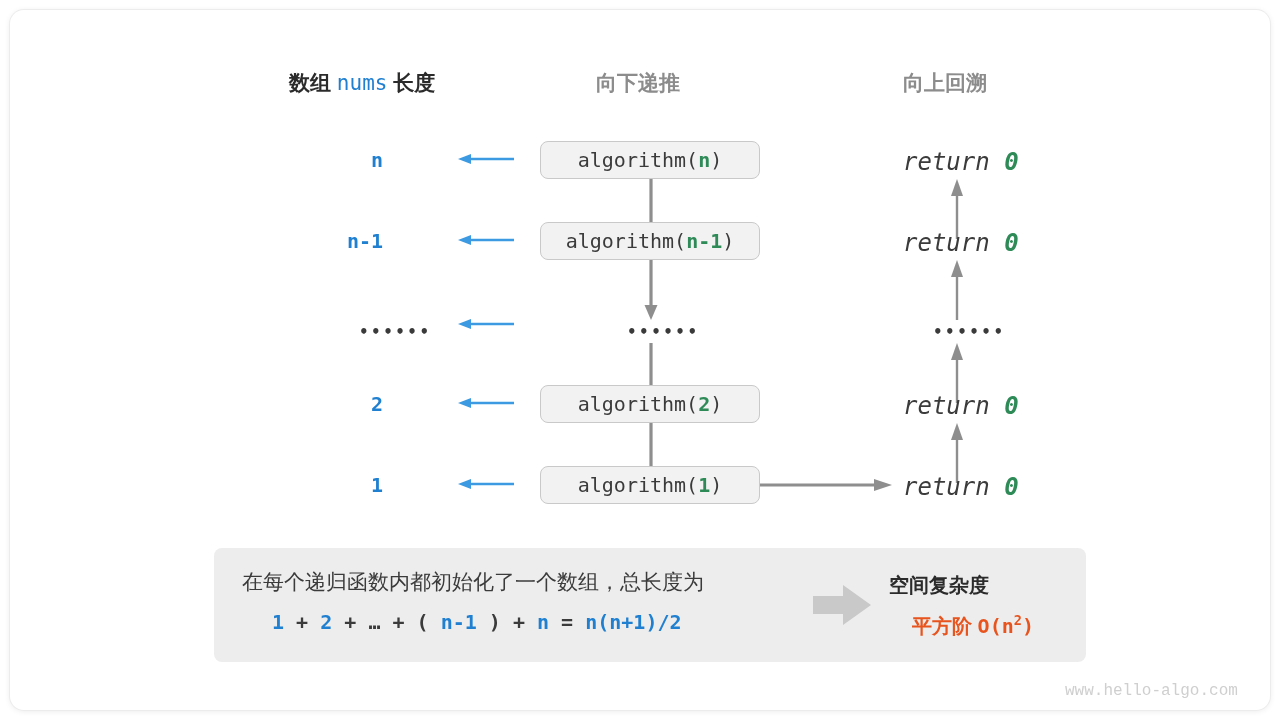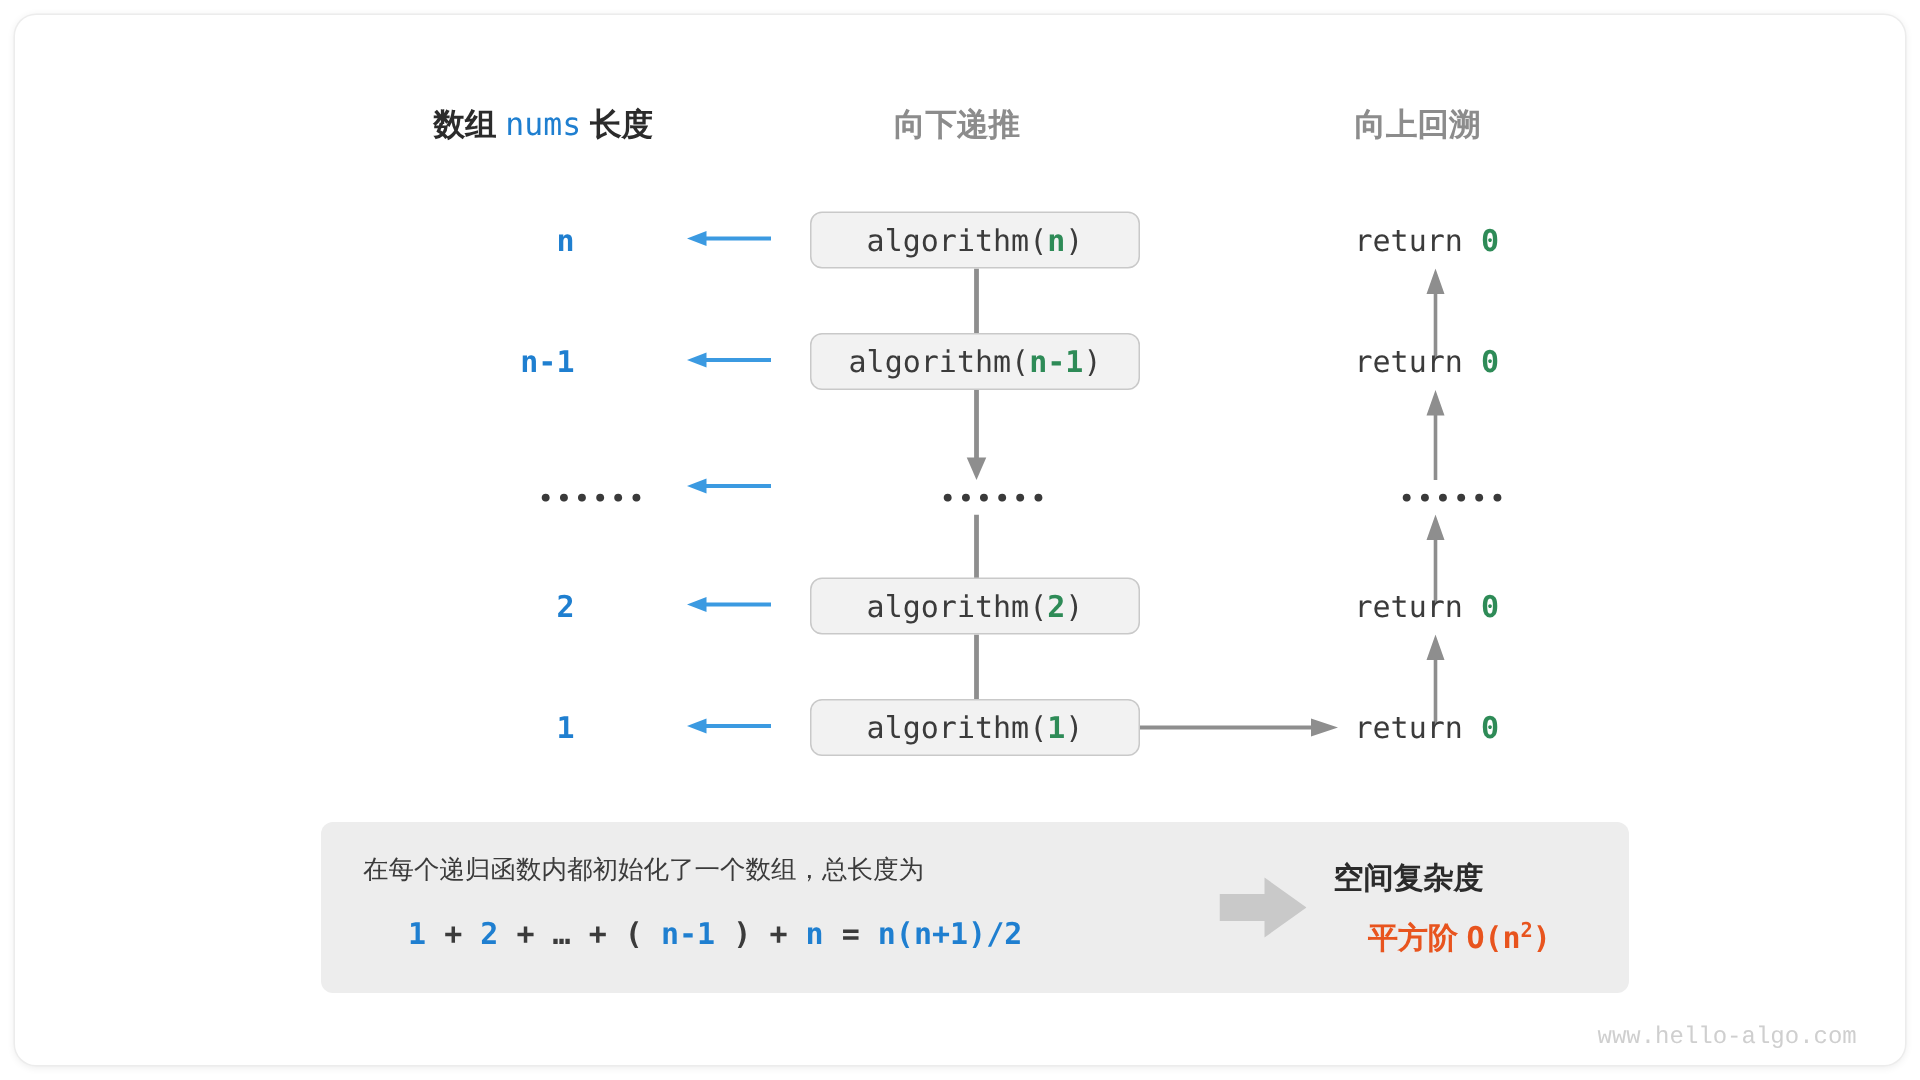--- a/index.html
+++ b/index.html
@@ -80,23 +80,24 @@
     white-space: nowrap;
   }
   .callbox .arg {
     color: #2e8b57;
     font-weight: bold;
   }
 
   
   .retlabel {
     font-family: "DejaVu Sans Mono", monospace;
-    font-size: 20px;
+    font-size: 24px;
     color: #3b3b3b;
     white-space: nowrap;
+    font-style: italic;
   }
   .retlabel .zero {
     color: #2e8b57;
     font-weight: bold;
   }
 
   
   .blue-arrow svg, .gray-arrow svg, .up-arrow svg, .h-arrow svg { display: block; }
 
   
@@ -108,21 +109,21 @@
     white-space: nowrap;
   }
 
   
   #summary {
     background: #ededed;
     border-radius: 8px;
   }
   .sum-text {
     color: #3b3b3b;
-    font-size: 17px;
+    font-size: 21px;
     white-space: nowrap;
   }
   .formula {
     font-family: "DejaVu Sans Mono", monospace;
     font-weight: bold;
     font-size: 20px;
     color: #1f7fd0;
     white-space: nowrap;
   }
   .formula .op { color: #3b3b3b; font-weight: bold; }

